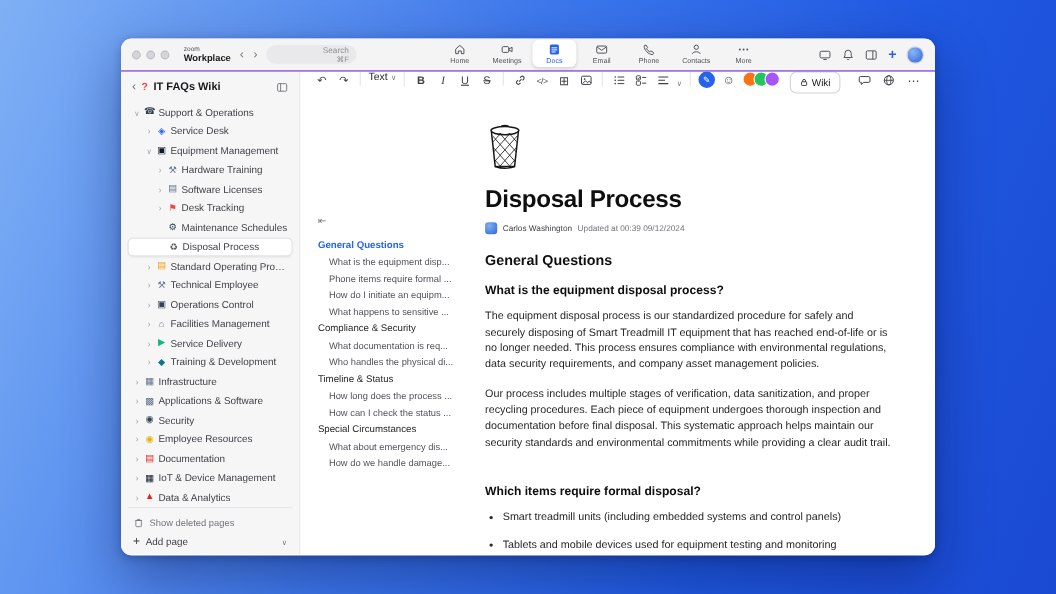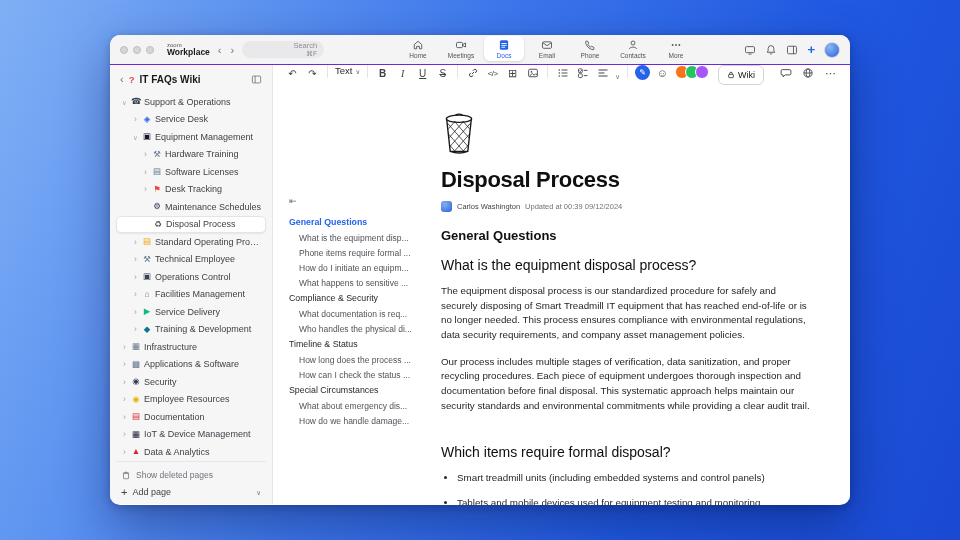--- a/index.html
+++ b/index.html
@@ -107,21 +107,21 @@
   .content { flex:1; min-width:0; padding:12px 38px 0 0; }
   .trash-ill { margin-bottom:8px; }
   .doc-title { font-size:22px; font-weight:bold; color:#0f0f10; letter-spacing:-0.3px;
     margin-bottom:8px; }
   .byline { display:flex; align-items:center; gap:5px; font-size:7.5px; color:#71717a;
     margin-bottom:16px; }
   .author-av { width:11px; height:11px; border-radius:3px;
     background: radial-gradient(circle at 35% 30%, #7fb0f0, #2a64d8); }
   .byline .author { color:#3f3f46; }
   .h2 { font-size:13px; font-weight:bold; color:#0f0f10; margin:10px 0 14px; }
-  .h3 { font-size:14px; font-weight:normal; color:#0f0f10; margin:12px 0 11px; }
+  .h3 { font-size:11px; font-weight:bold; color:#0f0f10; margin:12px 0 11px; }
   .h3.gap { margin-top:30px; }
   .para { font-size:9.8px; color:#27272a; line-height:1.5; margin-bottom:12px; }
   ul.bullets { padding-left:16px; margin-top:6px; }
   ul.bullets li { font-size:9.8px; color:#27272a; margin-bottom:12px; line-height:1.4; }
 </style>
 </head>
 <body>
 
 <div class="stage">
   <div class="window">

